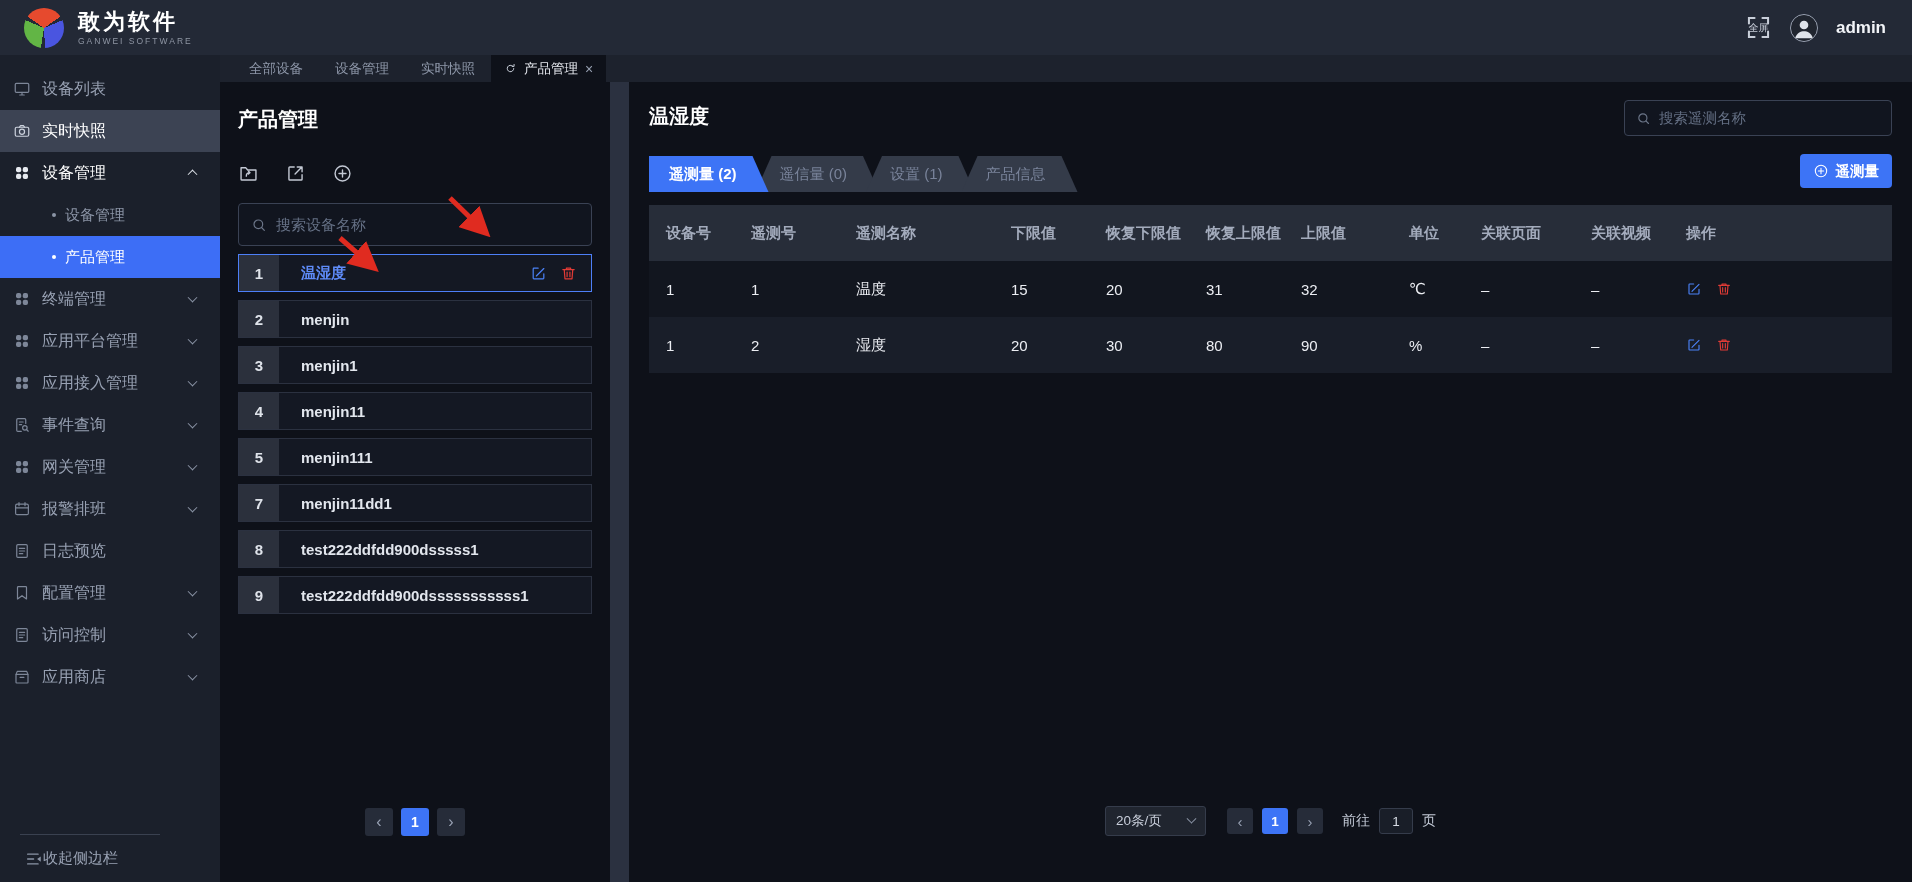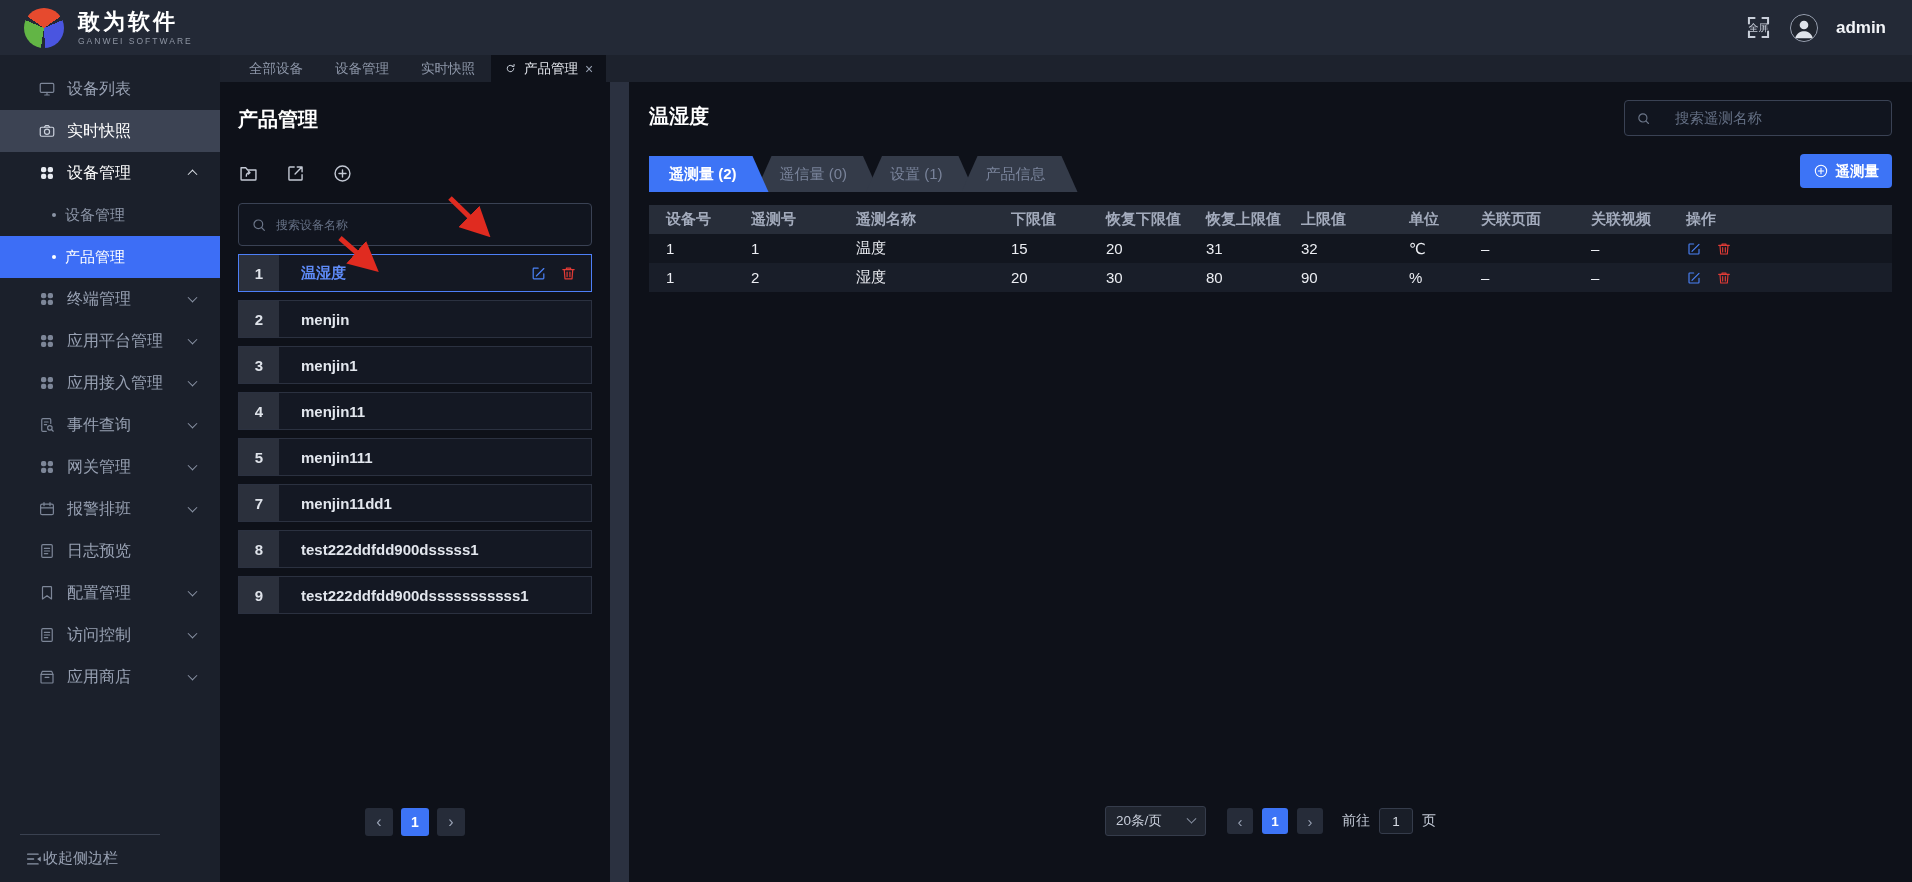--- a/index.html
+++ b/index.html
@@ -28,21 +28,21 @@
   .avatar { width:28px; height:28px; border-radius:50%; overflow:hidden; background:#20252f;
     border:1px solid #99a1b1; cursor:pointer; }
   .username { color:#f2f4f8; font-size:17px; font-weight:bold; cursor:pointer; }
 
   
   .below { display:flex; height:827px; }
   .sidebar { width:220px; background:#1b202b; position:relative; padding-top:13px; flex:none; }
   .content { flex:1; display:flex; flex-direction:column; min-width:0; }
 
   
-  .s-item { height:42px; display:flex; align-items:center; padding-left:38px; position:relative;
+  .s-item { height:42px; display:flex; align-items:center; padding-left:13px; position:relative;
     color:#98a1b3; font-size:16px; cursor:pointer; }
   .s-item .ico { width:18px; height:18px; color:#7d8698; flex:none; }
   .s-item .lbl { margin-left:11px; }
   .s-item.hl { background:#3c4353; color:#fff; }
   .s-item.hl .ico { color:#ccd2dd; }
   .s-item.open { color:#fff; }
   .s-item.open .ico { color:#e7eaf0; }
   .chev { position:absolute; right:24px; top:50%; width:7px; height:7px;
     border-right:1.6px solid #8b94a6; border-bottom:1.6px solid #8b94a6; }
   .chev.down { transform:translateY(-70%) rotate(45deg); }
@@ -73,21 +73,21 @@
   .right-panel { flex:1; margin-left:19px; padding:0 20px; min-width:0; }
 
   
   .lp-title { color:#fff; font-size:20px; font-weight:bold; padding-top:24px; }
   .lp-tools { margin-top:30px; display:flex; gap:26px; }
   .tool-btn { width:21px; height:21px; color:#c3c9d4; cursor:pointer; }
   .searchbox { margin-top:19px; height:43px; border:1px solid #3a4254; border-radius:4px;
     background:#11151f; display:flex; align-items:center; padding:0 12px; gap:9px; }
   .searchbox .ico { width:16px; height:16px; color:#6c7689; flex:none; }
   .searchbox input { flex:1; background:transparent; border:none; outline:none;
-    color:#5eead4; font-size:12px; font-family:inherit; }
+    color:#5eead4; font-size:15px; font-family:inherit; }
   .searchbox input::placeholder { color:#657085; }
   .plist { margin-top:8px; }
   .prow { height:38px; display:flex; align-items:center; border:1px solid #2b3140;
     background:#141823; margin-bottom:8px; cursor:pointer; }
   .prow .num { width:40px; align-self:stretch; background:#2b303c; color:#dfe3ea;
     font-size:15px; font-weight:bold; display:flex; align-items:center; justify-content:center; flex:none; }
   .prow .plbl { margin-left:22px; color:#e2e6ed; font-size:15px; font-weight:bold; flex:1;
     white-space:nowrap; overflow:hidden; }
   .prow.sel { border-color:#4d7ff7; }
   .prow.sel .plbl { color:#5f8cf9; }
@@ -100,36 +100,36 @@
     display:flex; align-items:center; justify-content:center; font-size:16px; cursor:pointer; }
   .pg-btn.on { background:#3d74f6; color:#fff; font-size:14px; font-weight:bold; }
 
   
   .rp-title { color:#fff; font-size:20px; font-weight:bold; position:absolute; top:21px; left:20px; }
   .rp-search { position:absolute; top:18px; right:20px; width:268px; height:36px;
     border:1px solid #3a4254; border-radius:4px; background:#11151f;
     display:flex; align-items:center; padding:0 11px; gap:8px; }
   .rp-search .ico { width:15px; height:15px; color:#6c7689; flex:none; }
   .rp-search input { flex:1; background:transparent; border:none; outline:none;
-    color:#a16207; font-size:14.5px; font-family:inherit;margin-left:16px; }
+    color:#a16207; font-size:14.5px; font-family:inherit; }
   .rp-search input::placeholder { color:#657085; }
   .rp-tabs { position:absolute; top:74px; left:20px; display:flex; }
   .ptab { height:36px; display:flex; align-items:center; background:#343b49; color:#79839a;
     font-size:15px; padding:0 32px 0 24px; cursor:pointer;
     clip-path:polygon(16px 0, calc(100% - 16px) 0, 100% 100%, 0 100%); margin-left:-13px; }
   .ptab:first-child { clip-path:polygon(0 0, calc(100% - 16px) 0, 100% 100%, 0 100%);
     margin-left:0; padding-left:20px; }
   .ptab.active { background:#3d74f6; color:#fff; font-weight:bold; z-index:2; }
   .add-btn { position:absolute; top:72px; right:20px; height:34px; padding:0 13px;
     background:#3d74f6; border-radius:4px; color:#fff; font-size:14.5px; font-weight:bold;
     display:flex; align-items:center; gap:7px; cursor:pointer; }
   .add-btn .ico { width:16px; height:16px; }
   .rtable { position:absolute; top:123px; left:20px; right:20px; }
   .trow { display:grid; grid-template-columns:102px 105px 155px 95px 100px 95px 108px 72px 110px 95px 1fr;
-    align-items:center; height:29px; font-size:15px; }
+    align-items:center; height:56px; font-size:15px; }
   .trow > div:first-child { padding-left:17px; }
   .thead { background:#272d39; color:#a3abbc; font-weight:bold; }
   .tr1 { background:#12161f; color:#eceef3; }
   .tr2 { background:#191e29; color:#eceef3; }
   .ops { display:flex; gap:14px; }
   .ops .ed { width:16px; height:16px; color:#4b82f8; cursor:pointer; }
   .ops .tr { width:16px; height:16px; color:#e23b36; cursor:pointer; }
   .rp-pagination { position:absolute; top:724px; left:0; right:0; display:flex;
     justify-content:center; align-items:center; gap:9px; color:#c3cad6; font-size:14px; }
   .psize { width:101px; height:30px; border:1px solid #353c4b; border-radius:3px; background:#20252f;

